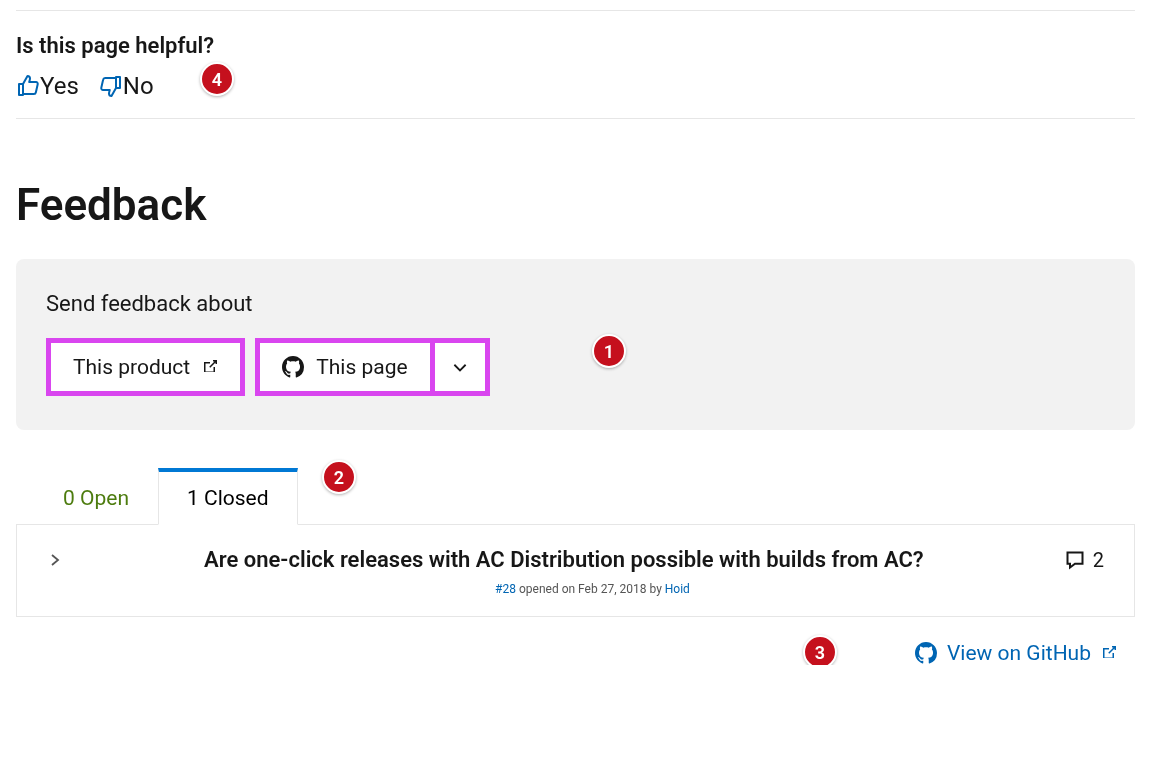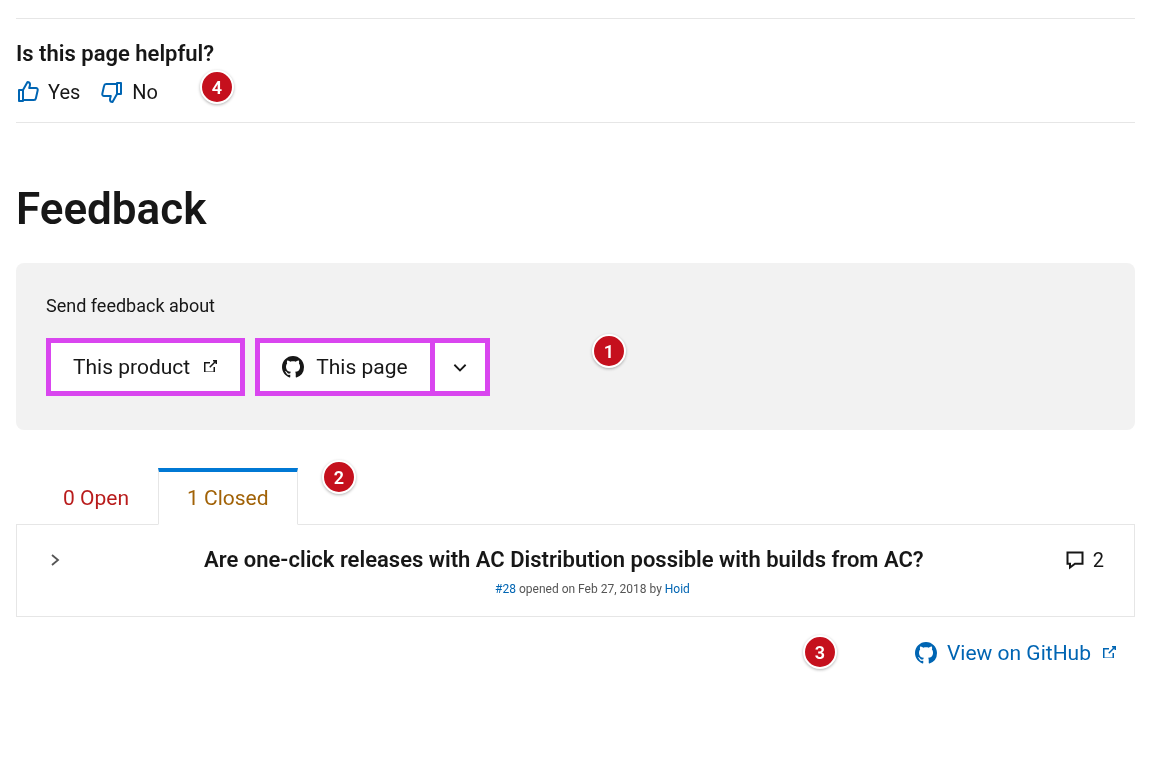--- a/index.html
+++ b/index.html
@@ -5,21 +5,21 @@
   * { box-sizing: border-box; }
   body {
     margin: 0;
     padding: 0;
     font-family: "Segoe UI", -apple-system, BlinkMacSystemFont, Roboto, Helvetica, Arial, sans-serif;
     color: #171717;
     background: #fff;
     width: 1151px;
   }
   .container {
-    padding: 8px 16px;
+    padding: 0 16px;
   }
   hr.top {
     border: none;
     border-top: 1px solid #e6e6e6;
     margin: 10px 0 22px 0;
   }
   .helpful {
     margin-bottom: 12px;
   }
   .helpful h3 {
@@ -29,43 +29,42 @@
   }
   .helpful-buttons {
     display: flex;
     align-items: center;
     gap: 20px;
     position: relative;
   }
   .hbtn {
     display: inline-flex;
     align-items: center;
-    gap: 8px;
-    font-size: 20px;
+    font-size: 24px;
     color: #171717;
     cursor: pointer;
   }
   .hbtn svg { color: #0065b3; }
   hr.after-helpful {
     border: none;
     border-top: 1px solid #e6e6e6;
     margin: 18px 0 60px 0;
   }
   h2.feedback {
     font-size: 44px;
     font-weight: 600;
     margin: 0 0 28px 0;
   }
   .fb-box {
     background: #f2f2f2;
     border-radius: 8px;
     padding: 32px 30px 34px 30px;
   }
   .fb-box .send {
-    font-size: 18px;
+    font-size: 22px;
     margin: 0 0 22px 0;
   }
   .btnrow {
     display: flex;
     align-items: center;
     gap: 10px;
     position: relative;
   }
   .outline-btn {
     background: #fff;
@@ -87,26 +86,26 @@
   .tabs {
     display: flex;
     align-items: flex-end;
     gap: 0;
     margin: 38px 0 0 18px;
     position: relative;
   }
   .tab {
     padding: 14px 28px;
     font-size: 21px;
-    color: #b91c1c;
+    color: #4d7c0f;
     cursor: pointer;
     border: 1px solid transparent;
   }
   .tab.active {
-    color: #a16207;
+    color: #000000;
     border: 1px solid #e6e6e6;
     border-top: 4px solid #0078d4;
     border-bottom-color: #fff;
   }
   .issues {
     border: 1px solid #e6e6e6;
     margin-top: -1px;
   }
   .issue {
     padding: 22px 30px 20px 30px;

